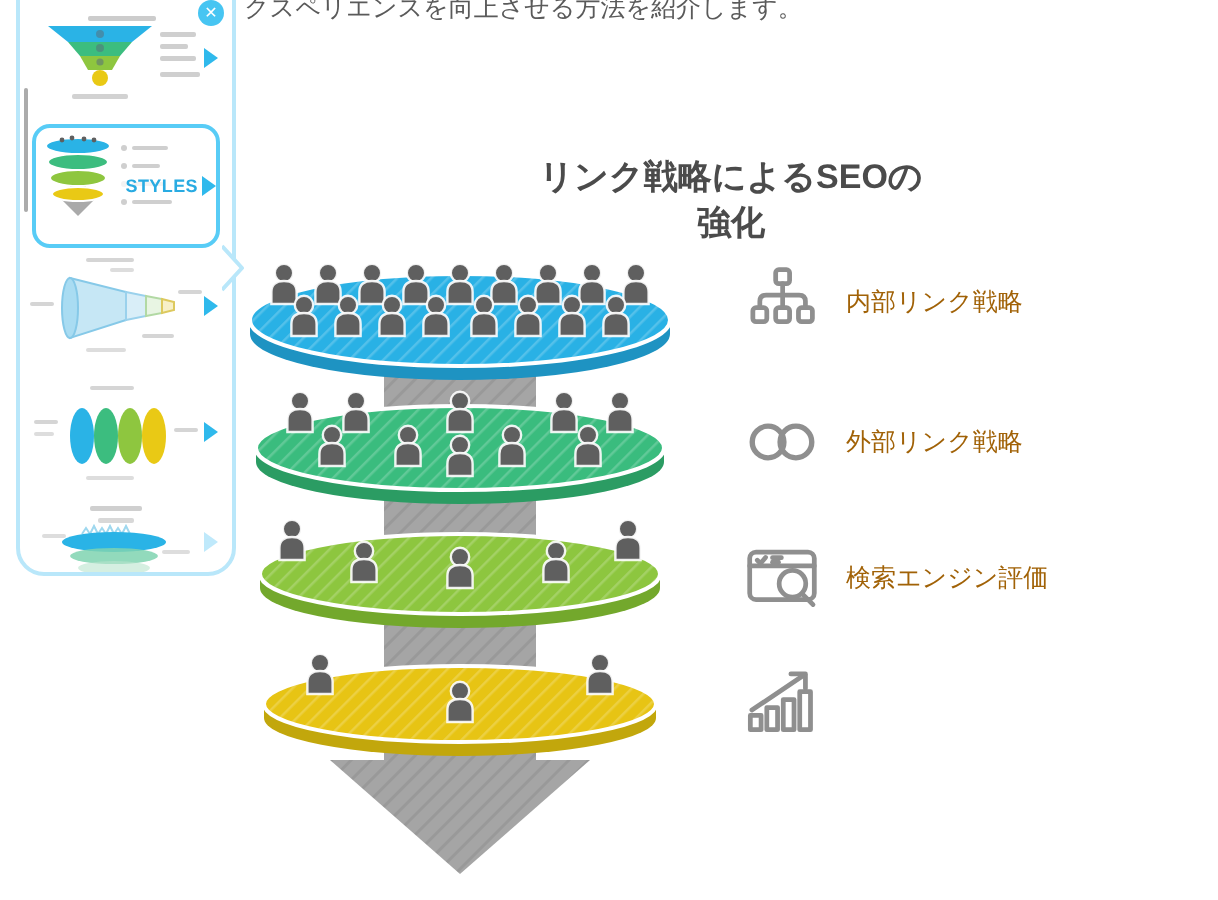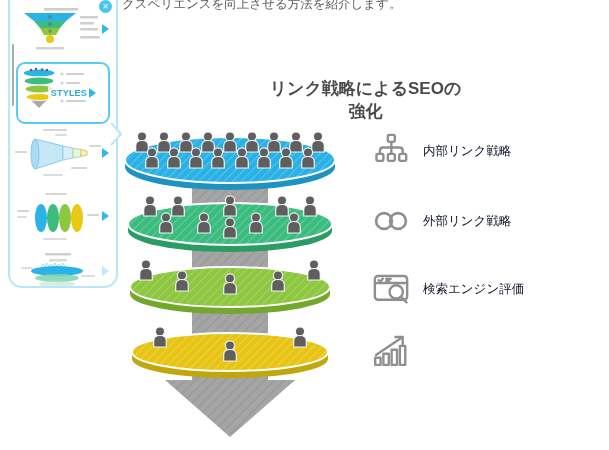--- a/index.html
+++ b/index.html
@@ -5,35 +5,35 @@
   html,body{margin:0;padding:0;background:#fff;}
   #screen{position:relative;width:609px;height:450px;overflow:hidden;background:#ffffff;
           font-family:"Liberation Sans","DejaVu Sans",sans-serif;}
   
   .top-caption{position:absolute;left:122px;top:-4px;font-size:12.5px;color:#5a5a5a;white-space:nowrap;}
   .main-title{position:absolute;left:263px;top:77px;width:205px;text-align:center;
               font-size:17px;font-weight:bold;color:#4b4b4b;}
   
   .legend-item{position:absolute;left:372px;display:flex;align-items:center;}
   .legend-icon{width:38px;height:38px;flex:0 0 38px;}
-  .legend-label{margin-left:13px;width:178px;font-size:12.5px;line-height:1.35;color:#0f172a;word-break:break-all;}
+  .legend-label{margin-left:13px;width:178px;font-size:12.5px;line-height:1.35;color:#a16207;word-break:break-all;}
   
   #styles-panel{position:absolute;left:8px;top:-16px;width:106px;height:300px;background:#fff;
                 border:2px solid #b9e7fa;border-radius:14px;overflow:hidden;z-index:2;}
   .panel-close{position:absolute;left:89px;top:14px;width:13px;height:13px;border-radius:50%;
                background:#47c5f2;color:#fff;font-size:8px;line-height:13px;text-align:center;cursor:pointer;}
   .panel-scrollbar{position:absolute;left:2px;top:58px;width:2px;height:62px;background:#ababab;border-radius:1px;}
   .thumb{position:absolute;}
   .play-arrow{position:absolute;width:0;height:0;border-top:5px solid transparent;
               border-bottom:5px solid transparent;border-left:7px solid #2fb9ec;}
   .play-arrow.faint{border-left-color:#bfe9fb;}
   .selected-box{position:absolute;left:6px;top:76px;width:90px;height:58px;border:2px solid #58ccf6;
                 border-radius:9px;background:#fff;}
   .styles-overlay{position:absolute;right:0px;top:50%;transform:translateY(-50%);
-                  display:flex;align-items:center;background:rgba(255,255,255,.75);padding:1px 12px 1px 3px;}
+                  display:flex;align-items:center;background:rgba(255,255,255,.75);padding:1px 0 1px 3px;}
   .styles-text{font-size:9px;font-weight:bold;color:#29abe2;letter-spacing:.2px;}
   .styles-overlay .play-arrow{position:static;margin-left:2px;}
   .panel-tail{position:absolute;left:111px;top:122px;z-index:3;}
   
   #diagram-svg{position:absolute;left:110px;top:108px;}
 </style>
 </head>
 <body>
 
 <div id="screen">

